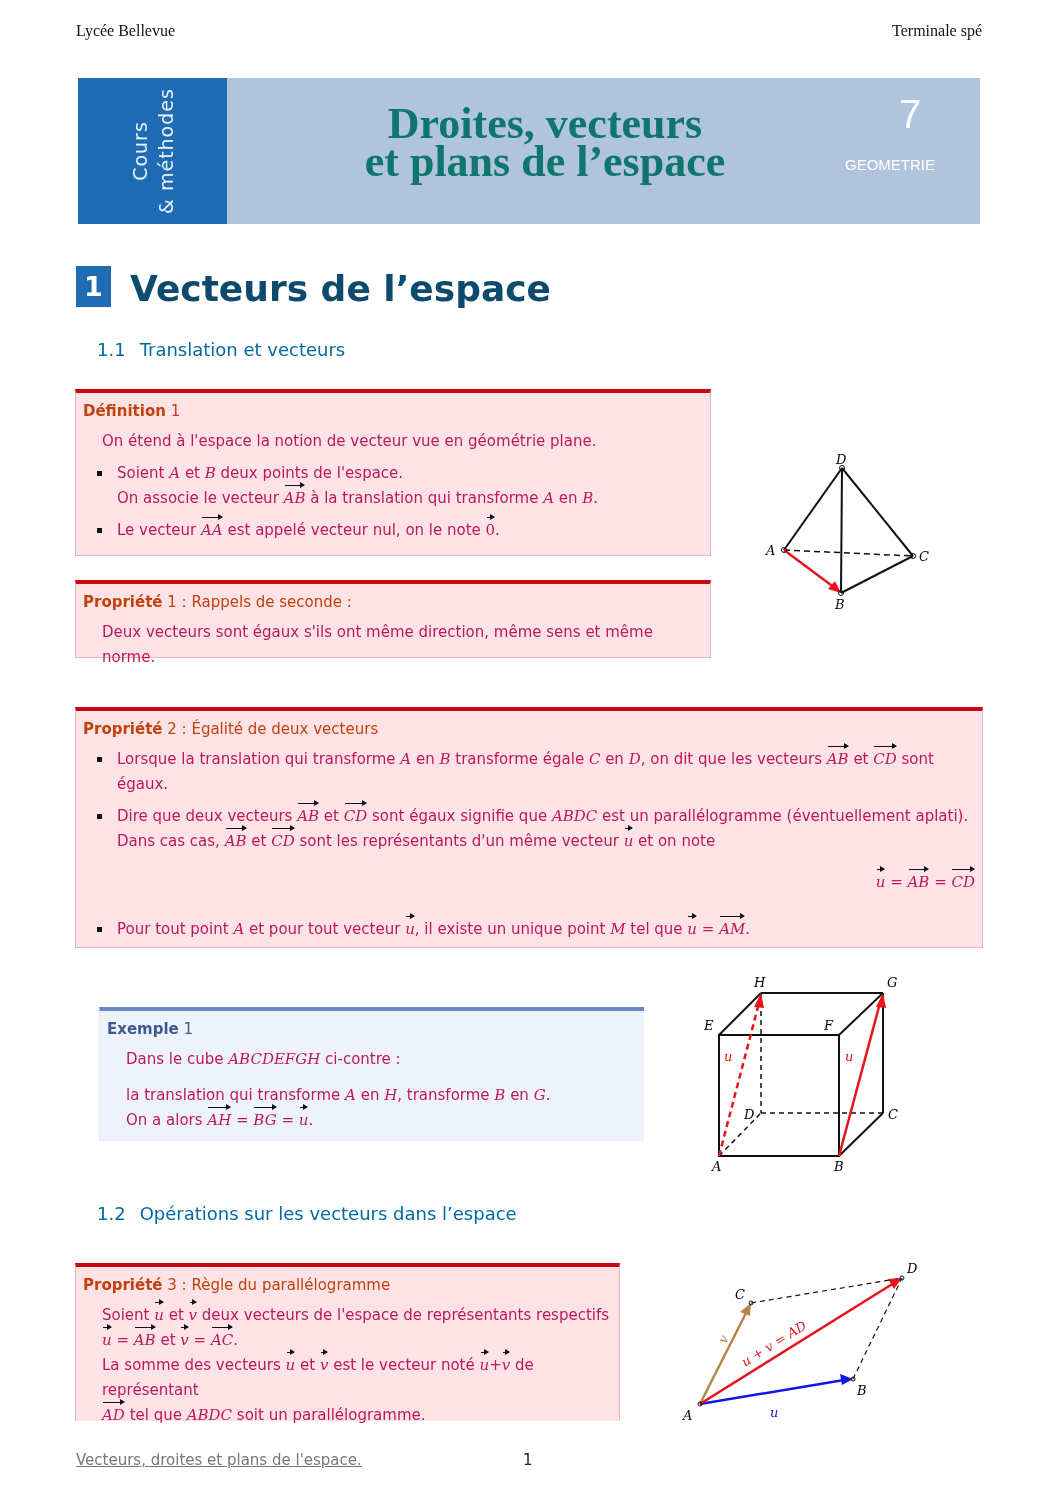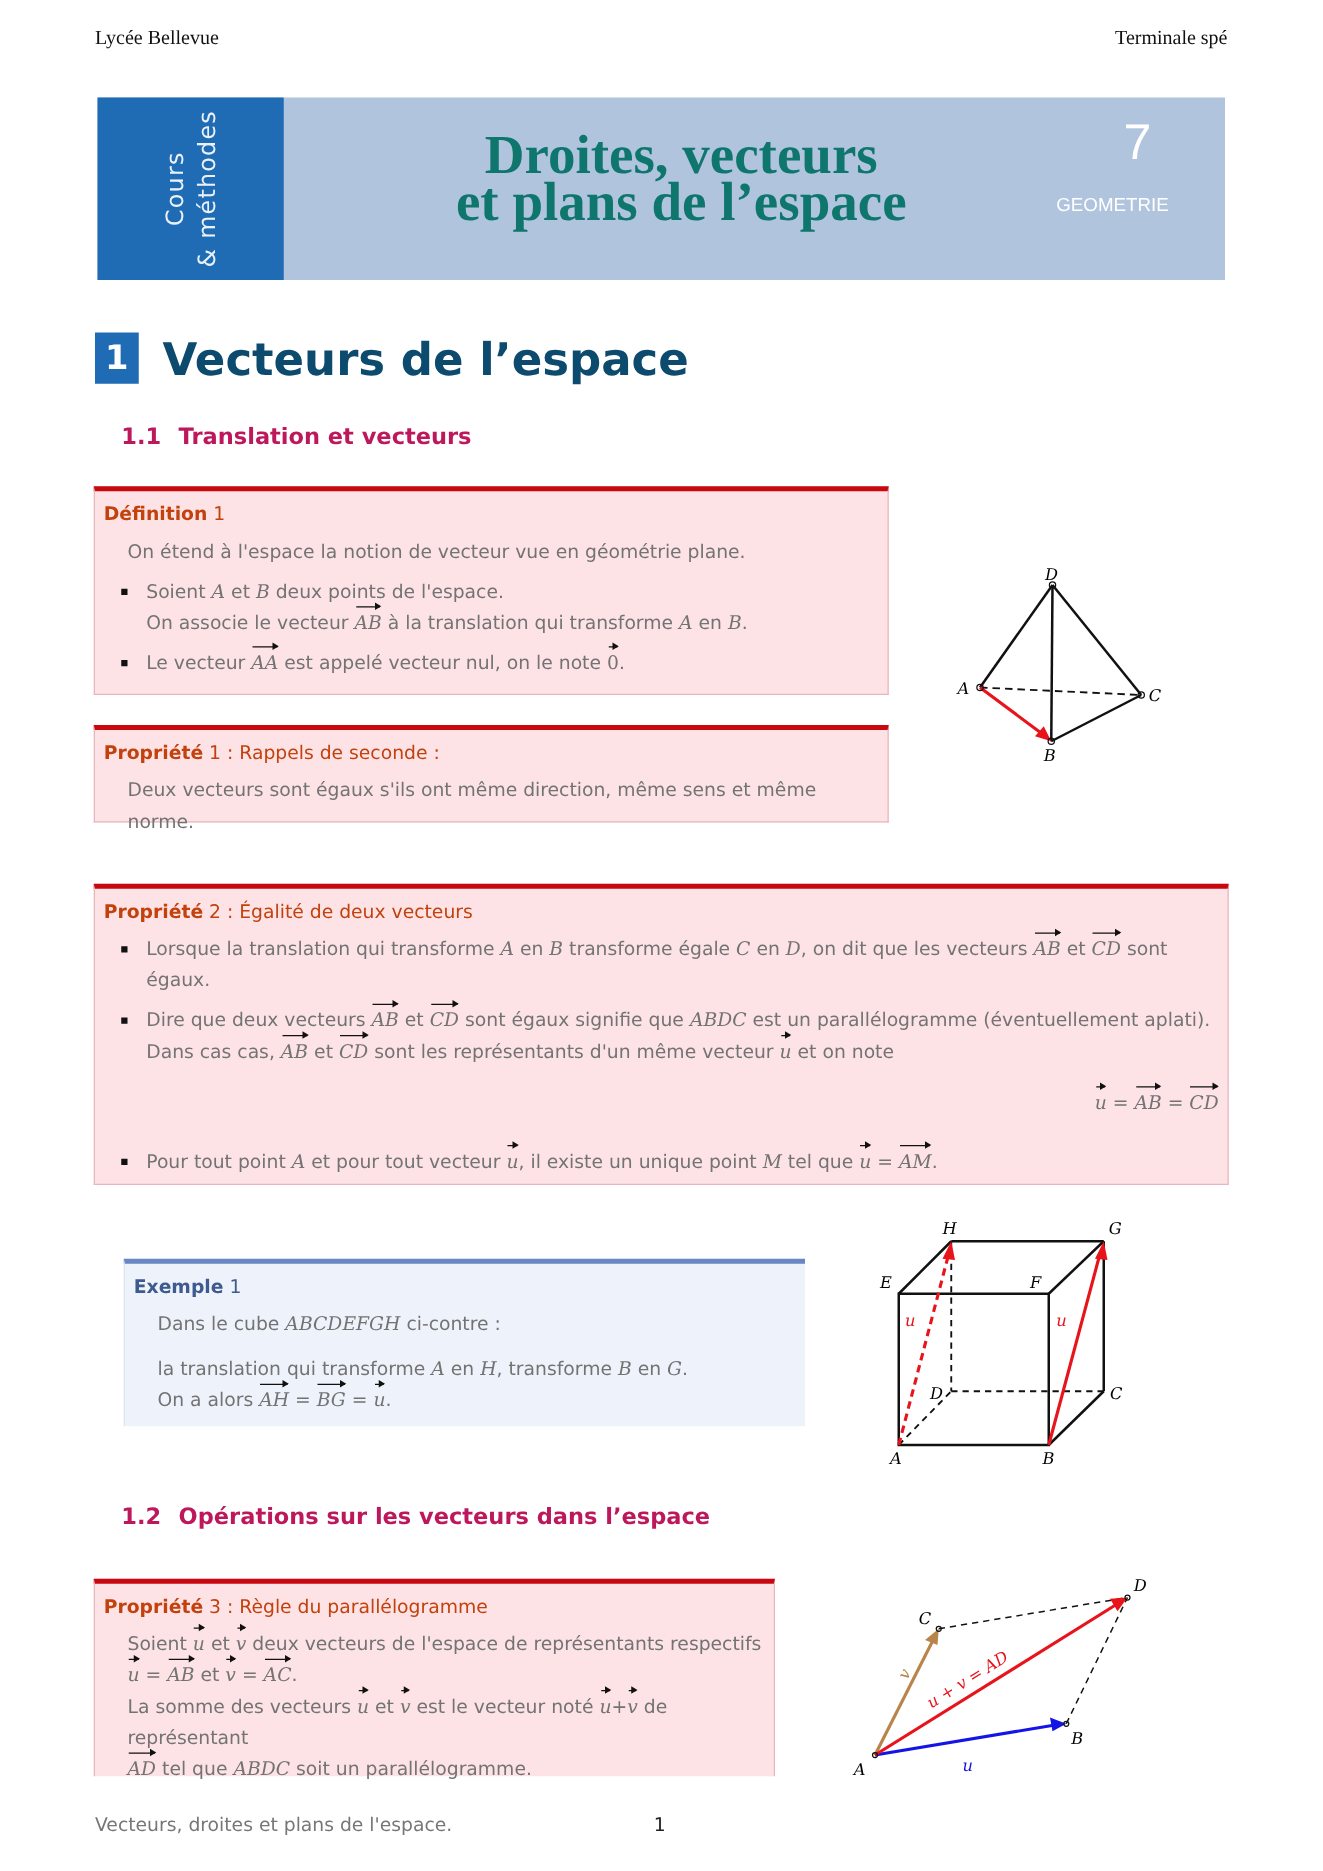--- a/index.html
+++ b/index.html
@@ -16,36 +16,36 @@
 
   .banner { left: 78px; top: 78px; width: 902px; height: 146px; background: #b0c4de; }
   .banner-side { left: 78px; top: 78px; width: 149px; height: 146px; background: #1f6cb5; }
   .banner-side-text { position: absolute; left: 0; top: 0; width: 146px; height: 149px; transform-origin: 0 0; transform: rotate(-90deg) translate(-146px, 0); color: #eaf1fa; font-size: 19px; line-height: 26px; text-align: center; display: flex; flex-direction: column; justify-content: center; letter-spacing: 1px; }
   .banner-title { left: 227px; top: 105px; width: 604px; text-align: center; font-family: "Liberation Serif", serif; font-weight: bold; font-size: 44px; line-height: 38px; color: #0f766e; padding-left: 32px; }
   .banner-num { left: 860px; top: 92px; width: 100px; text-align: center; color: #fff; font-size: 40px; font-family: "Liberation Sans", sans-serif; }
   .banner-cat { left: 845px; top: 156px; width: 124px; text-align: left; color: #fff; font-size: 15px; font-family: "Liberation Sans", sans-serif; }
 
   .sec-num { left: 76px; top: 266px; width: 35px; height: 41px; background: #1f6cb5; color: #fff; font-size: 27px; font-weight: bold; display: flex; align-items: center; justify-content: center; }
   .sec-title { left: 130px; top: 268px; font-size: 36px; font-weight: bold; color: #0c4a6e; }
-  .subsec { font-size: 18px; font-weight: bold; color: #be185d; }
+  .subsec { font-size: 18px; font-weight: normal; color: #0369a1; }
   .subsec .n { margin-right: 14px; }
 
   .box { background: #fde3e6; border: 1px solid #e6b8bd; border-top: 4px solid #c8070f; padding: 9px 7px 0 7px; }
   .box.blue { background: #eef3fb; border: none; border-top: 4px solid #6887c4; border-left: 1px solid #e0e6f0; }
   .box-head { font-size: 15px; color: #c2410c; margin-bottom: 9px; }
   .box-head b { font-weight: bold; }
   .box.blue .box-head { color: #3e5a8e; }
-  .box-body { font-size: 15px; color: #737373; }
+  .box-body { font-size: 15px; color: #be185d; }
   .p { padding-left: 19px; line-height: 25px; }
   ul.bul { list-style: none; padding-left: 14px; }
   ul.bul li { position: relative; padding-left: 20px; line-height: 25px; margin-bottom: 7px; }
   ul.bul li::before { content: ""; position: absolute; left: 0; top: 10px; width: 5px; height: 5px; background: #111; }
   .center-eq { text-align: right; margin: 16px 0 22px; }
 
-  .footer-left { left: 76px; top: 1451px; font-size: 15px; color: #777; }
+  .footer-left { left: 76px; top: 1451px; font-size: 15px; color: #777; text-decoration: underline; }
   .footer-num { left: 523px; top: 1451px; font-size: 15px; color: #222; }
   svg text { font-family: "DejaVu Serif", serif; font-style: italic; }
 </style>
 </head>
 <body>
 
 <div class="abs header-left serif">Lycée Bellevue</div>
 <div class="abs header-right serif">Terminale spé</div>
 
 <div class="abs banner"></div>

